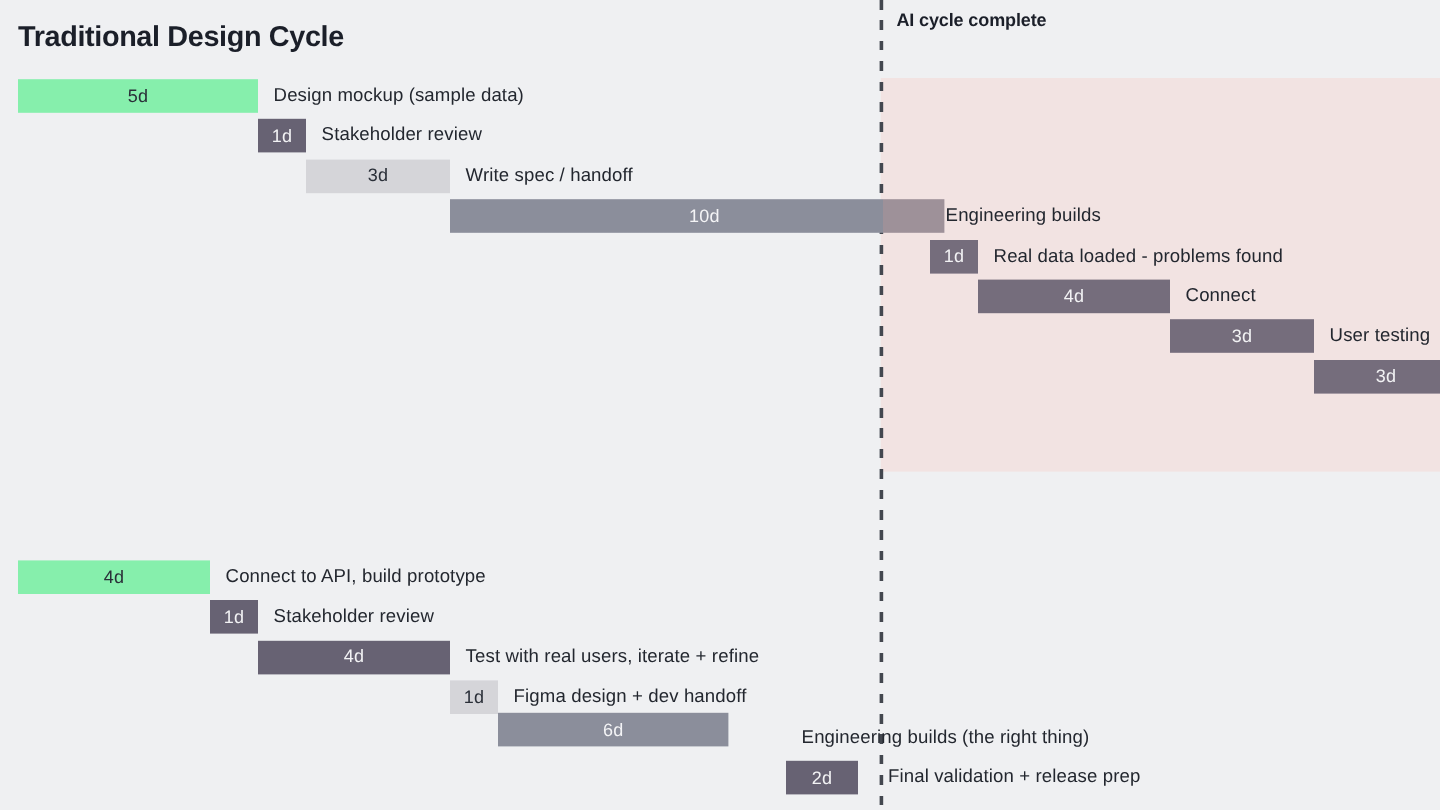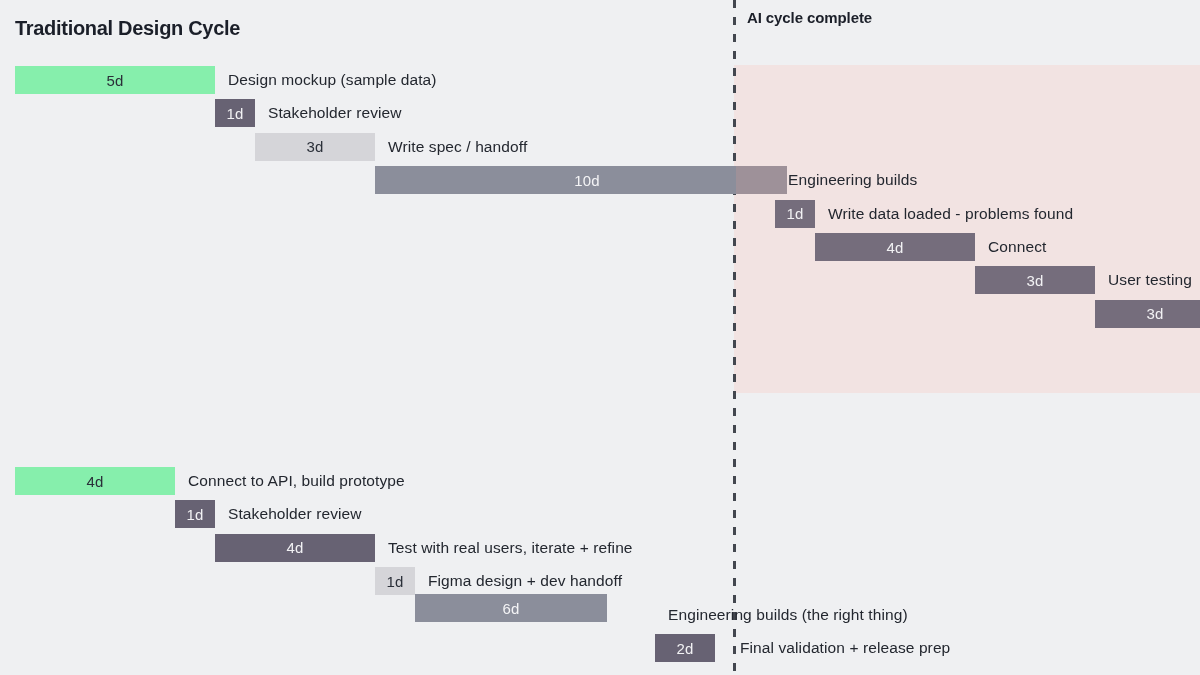--- a/index.html
+++ b/index.html
@@ -26,21 +26,21 @@
   .divider-label {
     position: absolute;
     font-size: 15px; font-weight: 700;
     color: #1b1f29;
     letter-spacing: -0.1px;
     white-space: nowrap;
   }
   .section-title {
     position: absolute;
     left: 15px;
-    font-size: 20px; font-weight: 700;
+    font-size: 24px; font-weight: 700;
     color: #1b1f29;
     letter-spacing: -0.3px;
     white-space: nowrap;
   }
   .gantt-bar {
     position: absolute;
     height: 28px;
     display: flex; align-items: center; justify-content: center;
     font-size: 15px;
     letter-spacing: 0.2px;
@@ -82,21 +82,21 @@
         <span>3d</span>
       </div>
       <div class="task-label" style="left: 388px; top: 132.8px;">Write spec / handoff</div>
       <div class="gantt-bar medium" style="left: 375px; top: 166.2px; width: 400px; background: linear-gradient(90deg, rgb(139, 142, 155) 0px, rgb(139, 142, 155) 361px, rgb(158, 145, 153) 361px, rgb(158, 145, 153) 100%); padding-left: 12px;">
         <span>10d</span>
       </div>
       <div class="task-label" style="left: 788px; top: 166.2px;">Engineering builds</div>
       <div class="gantt-bar dark_tinted" style="left: 775px; top: 199.6px; width: 40px;">
         <span>1d</span>
       </div>
-      <div class="task-label" style="left: 828px; top: 199.6px;">Write data loaded - problems found</div>
+      <div class="task-label" style="left: 828px; top: 199.6px;">Real data loaded - problems found</div>
       <div class="gantt-bar dark_tinted" style="left: 815px; top: 233px; width: 160px;">
         <span>4d</span>
       </div>
       <div class="task-label" style="left: 988px; top: 233px;">Connect</div>
       <div class="gantt-bar dark_tinted" style="left: 975px; top: 266.4px; width: 120px;">
         <span>3d</span>
       </div>
       <div class="task-label" style="left: 1108px; top: 266.4px;">User testing</div>
       <div class="gantt-bar dark_tinted" style="left: 1095px; top: 299.8px; width: 120px;">
         <span>3d</span>

